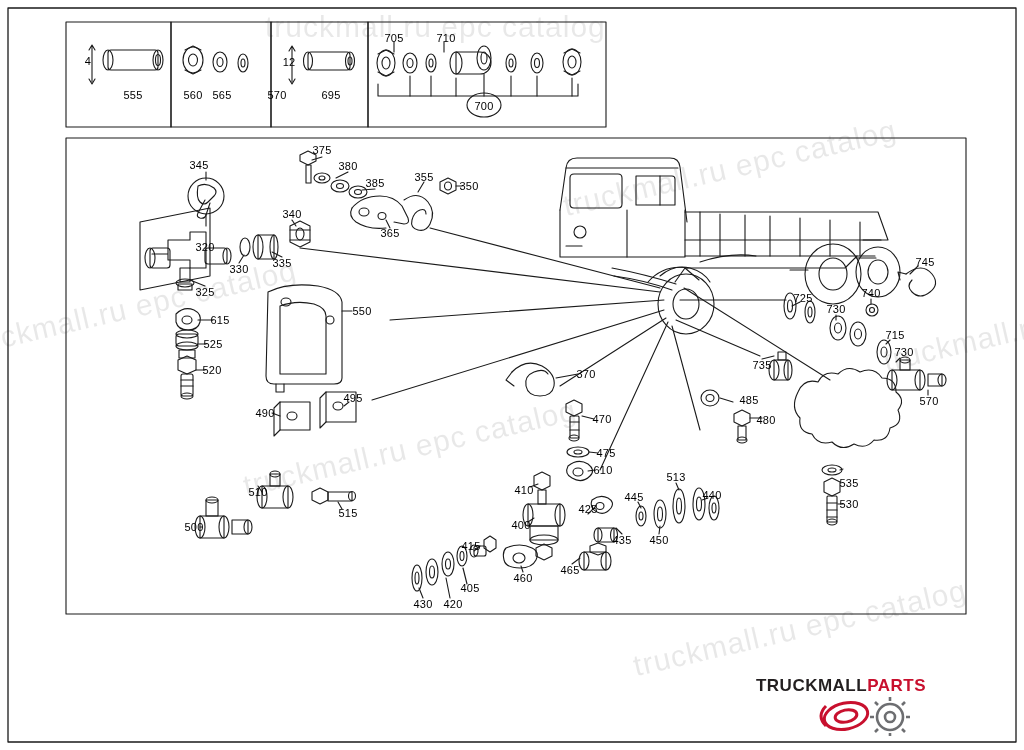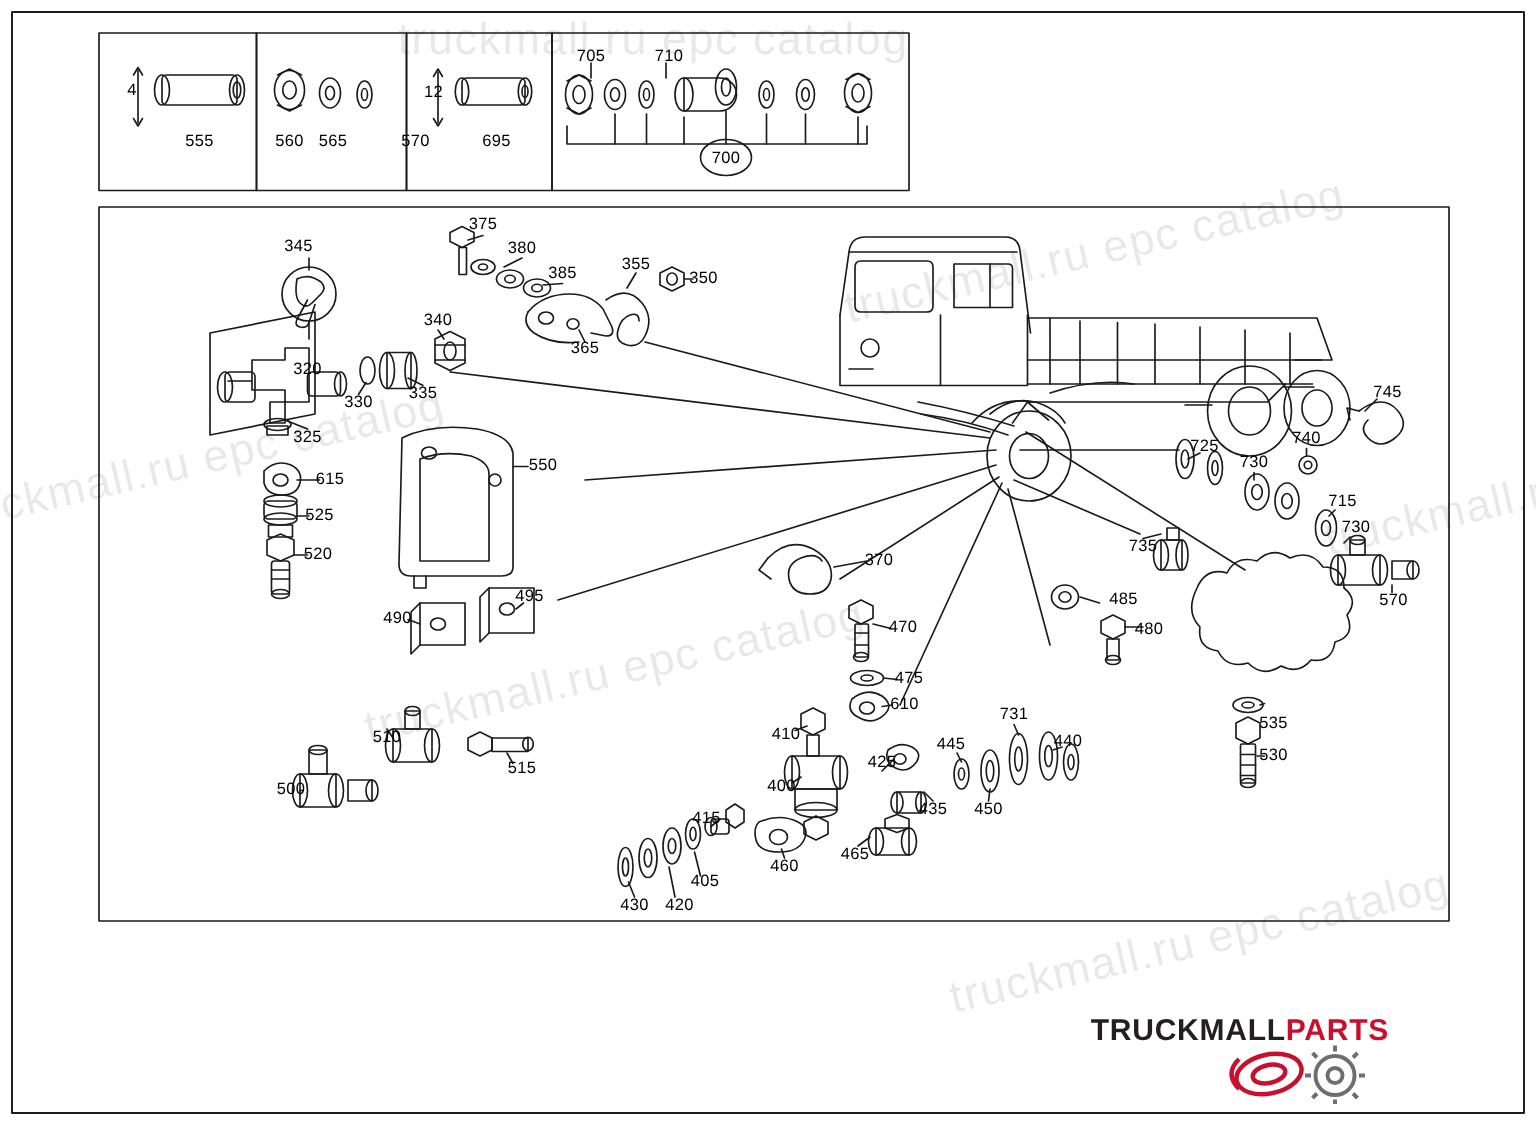--- a/index.html
+++ b/index.html
@@ -52,21 +52,21 @@
     position: absolute;
     right: 16px;
     bottom: 12px;
     width: 170px;
     height: 64px;
   }
   #logo .logo-text {
     position: absolute;
     right: 2px;
     top: 2px;
-    font-size: 20px;
+    font-size: 17px;
     font-weight: bold;
     letter-spacing: 0.5px;
     color: #231f20;
   }
   #logo .logo-text .accent { color: #c8102e; }
   #logo .logo-mark {
     position: absolute;
     right: 4px;
     top: 22px;
     width: 120px;
@@ -474,21 +474,21 @@
       <div class="label" style="left: 348px; top: 513px;">515</div>
       <div class="label" style="left: 602px; top: 419px;">470</div>
       <div class="label" style="left: 606px; top: 453px;">475</div>
       <div class="label" style="left: 603px; top: 470px;">610</div>
       <div class="label" style="left: 524px; top: 490px;">410</div>
       <div class="label" style="left: 521px; top: 525px;">400</div>
       <div class="label" style="left: 588px; top: 509px;">425</div>
       <div class="label" style="left: 622px; top: 540px;">435</div>
       <div class="label" style="left: 634px; top: 497px;">445</div>
       <div class="label" style="left: 659px; top: 540px;">450</div>
-      <div class="label" style="left: 676px; top: 477px;">731</div>
+      <div class="label" style="left: 676px; top: 477px;">513</div>
       <div class="label" style="left: 712px; top: 495px;">440</div>
       <div class="label" style="left: 471px; top: 546px;">415</div>
       <div class="label" style="left: 470px; top: 588px; text-align: right;">405</div>
       <div class="label" style="left: 423px; top: 604px;">430</div>
       <div class="label" style="left: 453px; top: 604px;">420</div>
       <div class="label" style="left: 523px; top: 578px;">460</div>
       <div class="label" style="left: 570px; top: 570px;">465</div>
       <div class="label" style="left: 737px; top: 400px; margin-left: 12px;">485</div>
       <div class="label" style="left: 766px; top: 420px;">480</div>
       <div class="label" style="left: 762px; top: 365px;">735</div>

